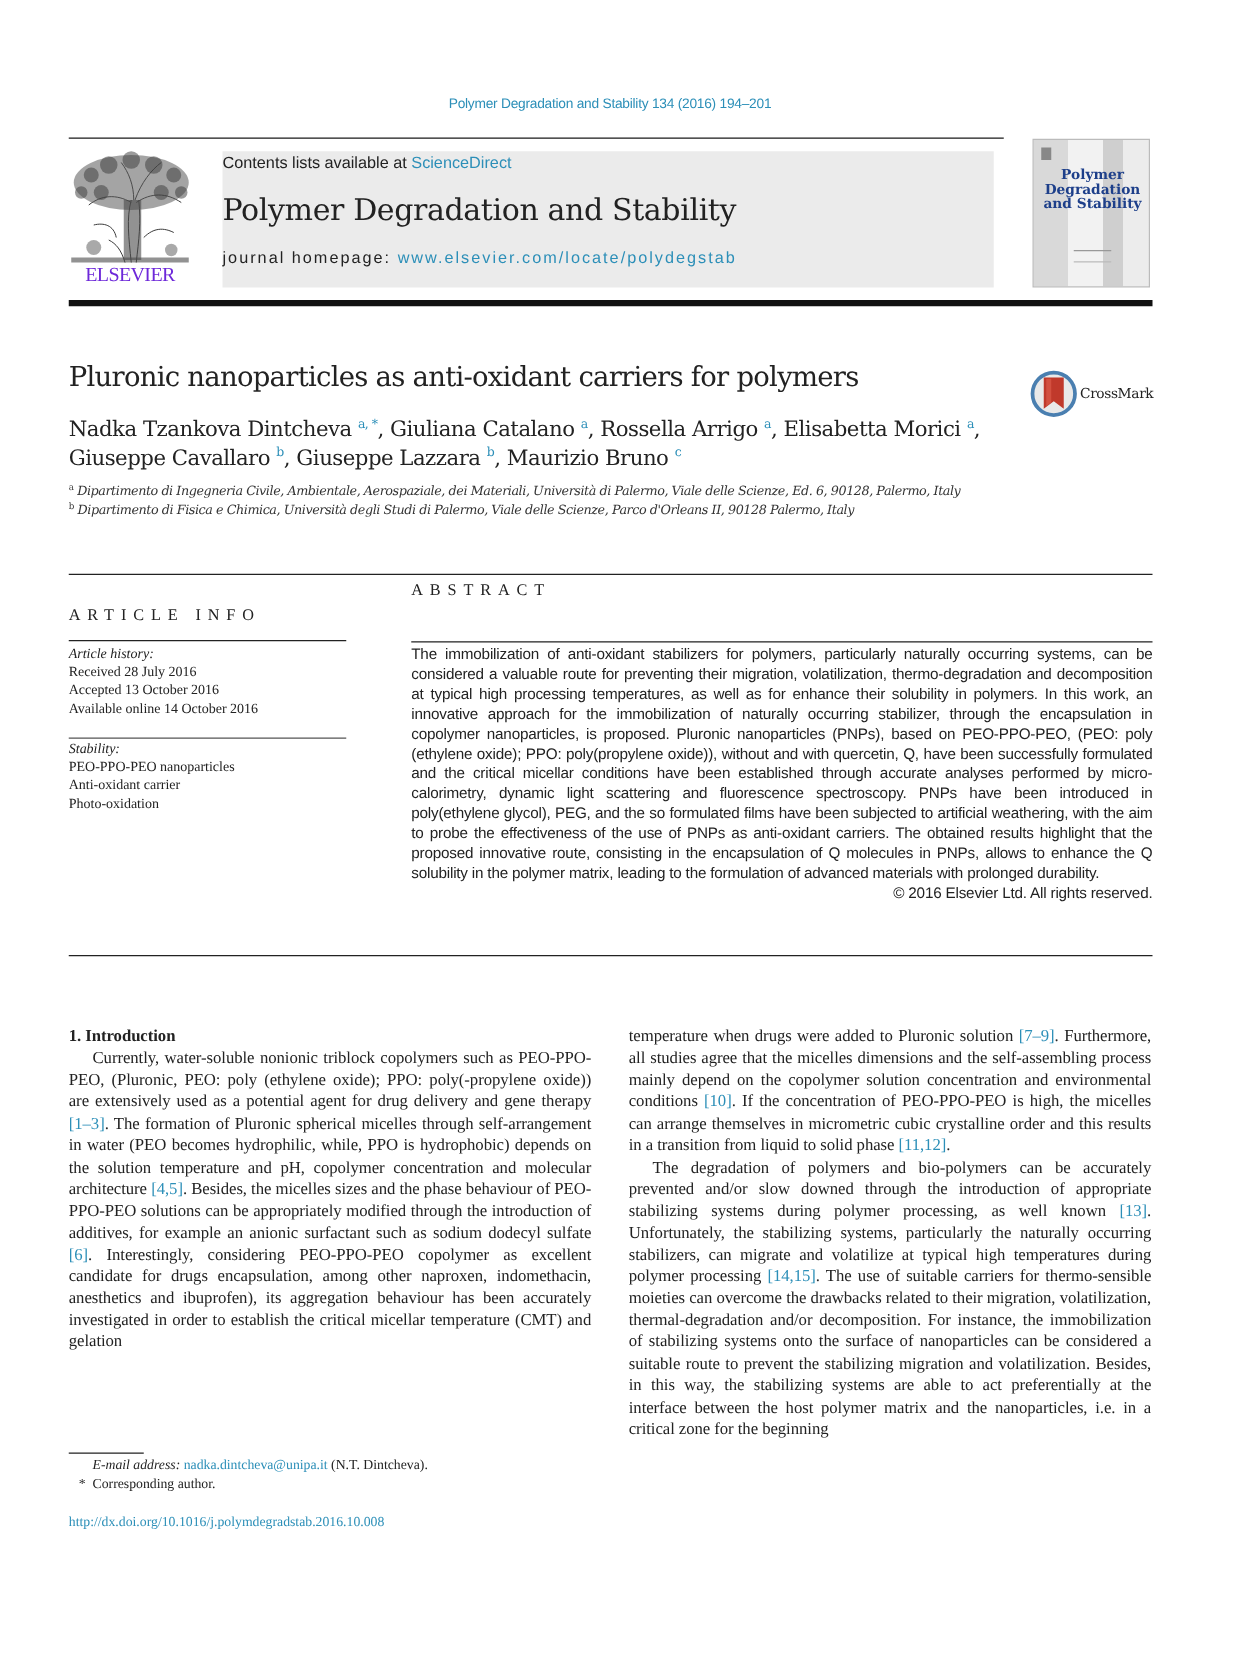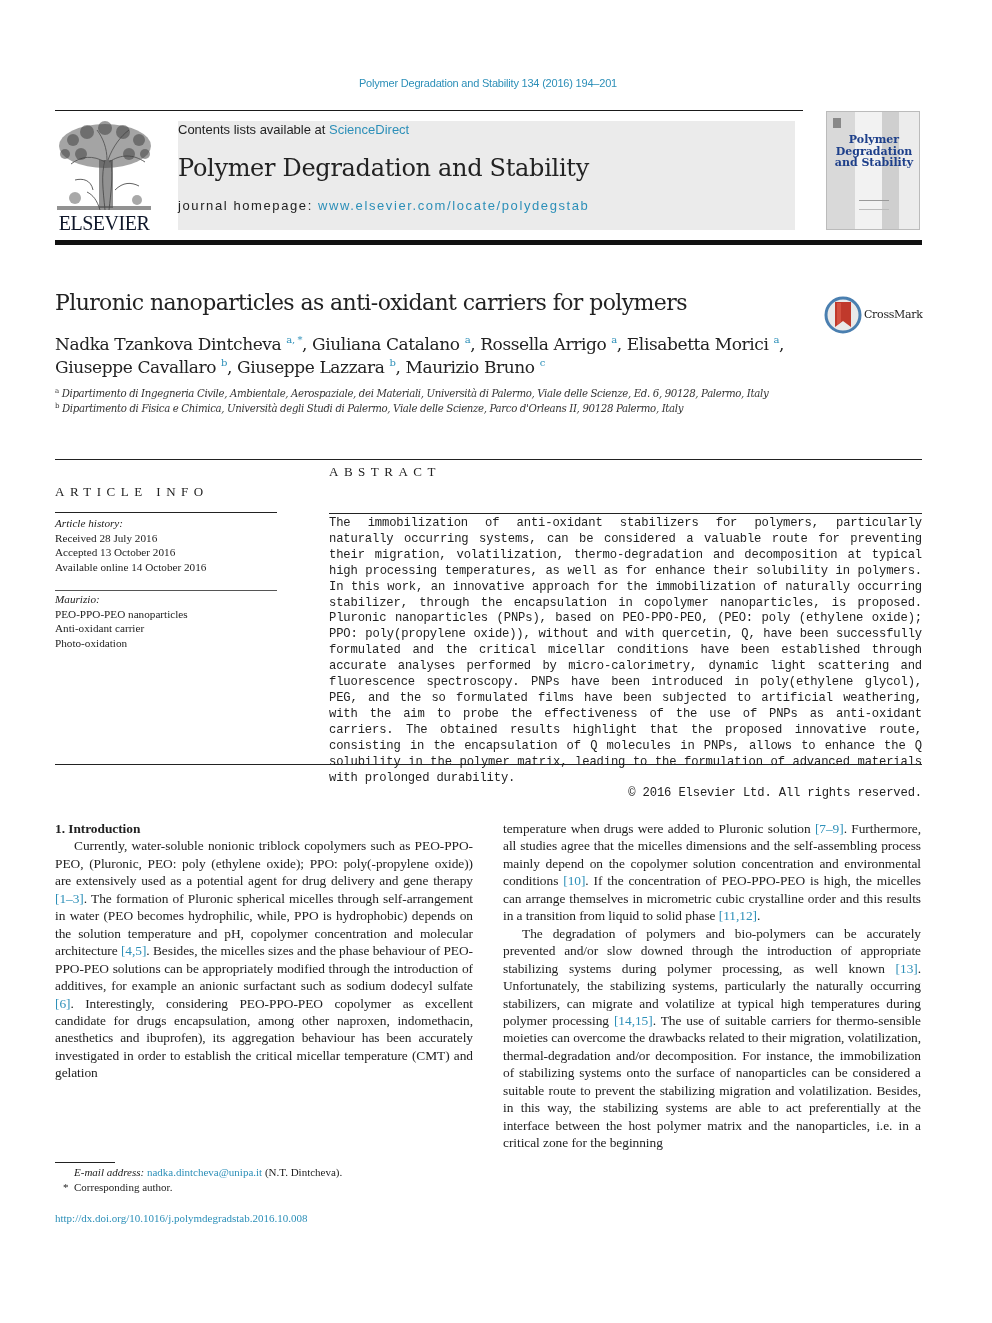--- a/index.html
+++ b/index.html
@@ -10,21 +10,21 @@
 
   .running-head { top: 77px; left: 0; width: 976px; text-align: center; font-size: 11px; color: #2c8fb8;
                   font-family: "Liberation Sans", sans-serif; letter-spacing: -0.2px; }
 
   .top-rule { top: 110px; left: 55px; width: 748px; height: 1px; background: #1a1a1a; }
   .thick-rule { top: 240px; left: 55px; width: 867px; height: 5px; background: #111; }
 
   .logo { top: 120px; left: 53px; width: 102px; height: 112px; }
   .logo svg { display: block; }
   .logo-word { position: absolute; left: 0; top: 92px; width: 102px; text-align: center;
-               color: #0f172a; font-size: 20px; font-family: "Liberation Serif", serif; letter-spacing: -0.5px; }
+               color: #6d28d9; font-size: 16px; font-family: "Liberation Serif", serif; letter-spacing: -0.5px; }
 
   .banner { top: 121px; left: 178px; width: 617px; height: 109px; background: #ebebeb; text-align: left; }
   .banner .contents { margin-top: 1px; font-family: "Liberation Sans", sans-serif; font-size: 13px; color: #222; }
   .banner .jtitle { margin-top: 17px; font-family: "DejaVu Serif", serif; font-size: 24px; color: #222; letter-spacing: -0.3px; }
   .banner .homepage { margin-top: 16px; font-family: "Liberation Sans", sans-serif; font-size: 13px; letter-spacing: 1.6px; color: #222; }
 
   .cover { top: 111px; left: 826px; width: 94px; height: 119px; border: 1px solid #bbb; box-sizing: border-box;
            background: linear-gradient(90deg, #d9d9d9 0%, #d9d9d9 30%, #f2f2f2 30%, #f2f2f2 60%, #cfcfcf 60%, #cfcfcf 78%, #ececec 78%); }
   .cover .mini { position: absolute; top: 6px; left: 6px; width: 8px; height: 10px; background: #888; }
   .cover .ctitle { position: absolute; top: 22px; left: 0; width: 94px; text-align: center; font-family: "DejaVu Serif", serif;
@@ -49,21 +49,21 @@
   .ab-head { top: 464px; left: 329px; }
   .rule-ai1 { top: 512px; left: 55px; width: 222px; height: 1px; background: #222; }
   .rule-ai2 { top: 590px; left: 55px; width: 222px; height: 1px; background: #555; }
   .rule-ab { top: 513px; left: 329px; width: 593px; height: 1px; background: #222; }
 
   .info { left: 55px; width: 225px; font-family: "Liberation Serif", serif; font-size: 11.2px; line-height: 14.6px; color: #222; }
   .info .lbl { font-style: italic; }
   .history { top: 516px; }
   .keywords { top: 592px; }
 
-  .abstract { top: 516px; left: 329px; width: 593px; font-family: Liberation Mono, monospace; font-size: 12.2px; line-height: 15.9px;
+  .abstract { top: 516px; left: 329px; width: 593px; font-family: Liberation Sans, sans-serif; font-size: 12.2px; line-height: 15.9px;
               color: #222; text-align: justify; letter-spacing: -0.15px; }
   .abstract .copy { text-align: right; }
 
   .rule-main { top: 764px; left: 55px; width: 867px; height: 1px; background: #222; }
 
   .col { font-family: "Liberation Serif", serif; font-size: 13.4px; line-height: 17.45px; color: #222; text-align: justify; letter-spacing: -0.05px; }
   .col p { margin: 0; text-indent: 19px; }
   .col p.noind { text-indent: 0; }
   .col-left { top: 820px; left: 55px; width: 418px; }
   .col-right { top: 820px; left: 503px; width: 418px; }
@@ -163,21 +163,21 @@
 <div class="abs sec-head ai-head">ARTICLE INFO</div>
 <div class="abs rule-ai1"></div>
 <div class="abs info history">
   <div class="lbl">Article history:</div>
   <div>Received 28 July 2016</div>
   <div>Accepted 13 October 2016</div>
   <div>Available online 14 October 2016</div>
 </div>
 <div class="abs rule-ai2"></div>
 <div class="abs info keywords">
-  <div class="lbl">Maurizio:</div>
+  <div class="lbl">Stability:</div>
   <div>PEO-PPO-PEO nanoparticles</div>
   <div>Anti-oxidant carrier</div>
   <div>Photo-oxidation</div>
 </div>
 
 <div class="abs sec-head ab-head">ABSTRACT</div>
 <div class="abs rule-ab"></div>
 <div class="abs abstract">
   <div>The immobilization of anti-oxidant stabilizers for polymers, particularly naturally occurring systems, can be considered a valuable route for preventing their migration, volatilization, thermo-degradation and decomposition at typical high processing temperatures, as well as for enhance their solubility in polymers. In this work, an innovative approach for the immobilization of naturally occurring stabilizer, through the encapsulation in copolymer nanoparticles, is proposed. Pluronic nanoparticles (PNPs), based on PEO-PPO-PEO, (PEO: poly (ethylene oxide); PPO: poly(propylene oxide)), without and with quercetin, Q, have been successfully formulated and the critical micellar conditions have been established through accurate analyses performed by micro-calorimetry, dynamic light scattering and fluorescence spectroscopy. PNPs have been introduced in poly(ethylene glycol), PEG, and the so formulated films have been subjected to artificial weathering, with the aim to probe the effectiveness of the use of PNPs as anti-oxidant carriers. The obtained results highlight that the proposed innovative route, consisting in the encapsulation of Q molecules in PNPs, allows to enhance the Q solubility in the polymer matrix, leading to the formulation of advanced materials with prolonged durability.</div>
   <div class="copy">© 2016 Elsevier Ltd. All rights reserved.</div>

